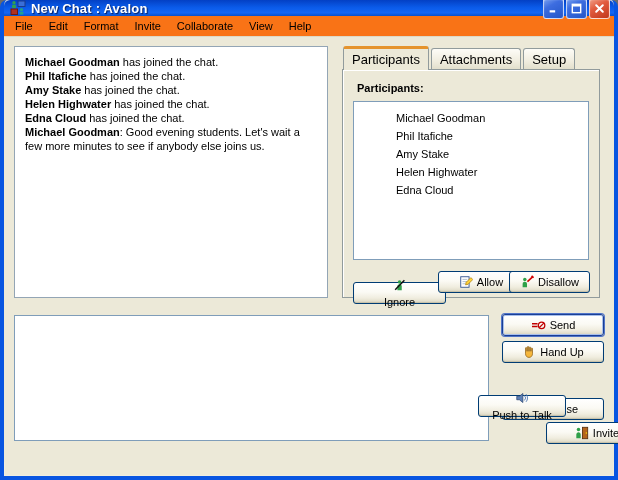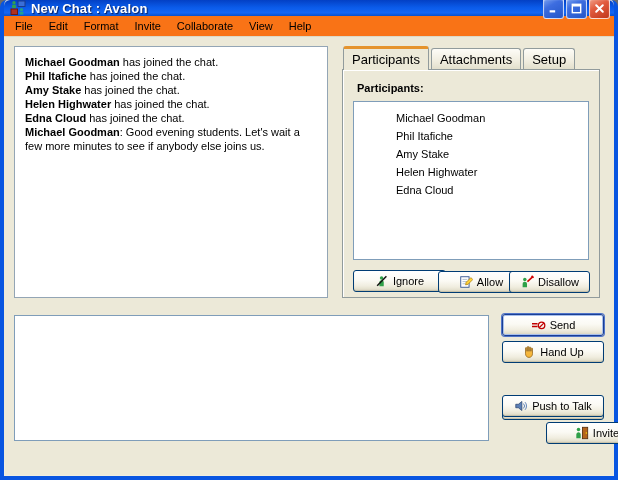--- a/index.html
+++ b/index.html
@@ -92,35 +92,35 @@
     background:linear-gradient(180deg,#FFFFFF 0%,#FBFAF4 45%,#F0EDDF 75%,#DCD8C2 100%);
     border:1px solid #003C74; border-radius:3px;
     font-size:11px; color:#000; cursor:default;
     box-shadow:inset 0 -1px 1px rgba(120,110,80,.25);
   }
   .xpbtn svg{ flex:0 0 auto; }
   .xpbtn.default{
     border-color:#1A3F94;
     box-shadow:0 0 0 1px #4F74C9, inset 0 0 0 1px #A9C0EC, inset 0 -1px 1px rgba(120,110,80,.2);
   }
-  .btn-ignore  { left:10px;  top:200px; width:93px; }
+  .btn-ignore  { left:10px;  top:212px; width:93px;flex-direction:column; }
   .btn-allow   { left:95px;  top:201px; width:86px; }
   .btn-disallow{ left:166px; top:201px; width:81px; }
 
   .composer{
     position:absolute; left:10px; top:278px; width:475px; height:126px;
     background:#fff; border:1px solid #7F9DB9; resize:none;
     font-family:"Liberation Sans","DejaVu Sans",sans-serif; font-size:11px; padding:4px 6px;
     outline:none;
   }
 
   .btn-send  { left:498px; top:277px; width:102px; }
   .btn-hand  { left:498px; top:304px; width:102px; }
   .btn-pause { left:498px; top:331px; width:102px;margin-top:30px; }
-  .btn-ptt   { left:498px; top:358px; width:102px; }
+  .btn-ptt   { left:474px; top:358px; width:88px;flex-direction:column; }
   .btn-invite{ left:498px; top:385px; width:102px;margin-left:44px; }
 </style>
 </head>
 <body>
 
 <div class="window">
 
   <div class="titlebar">
     <svg class="app-icon" viewBox="0 0 16 16">
       <rect x="8" y="1" width="7" height="5.5" fill="#3A6FD8" stroke="#1A3A8C"></rect>

